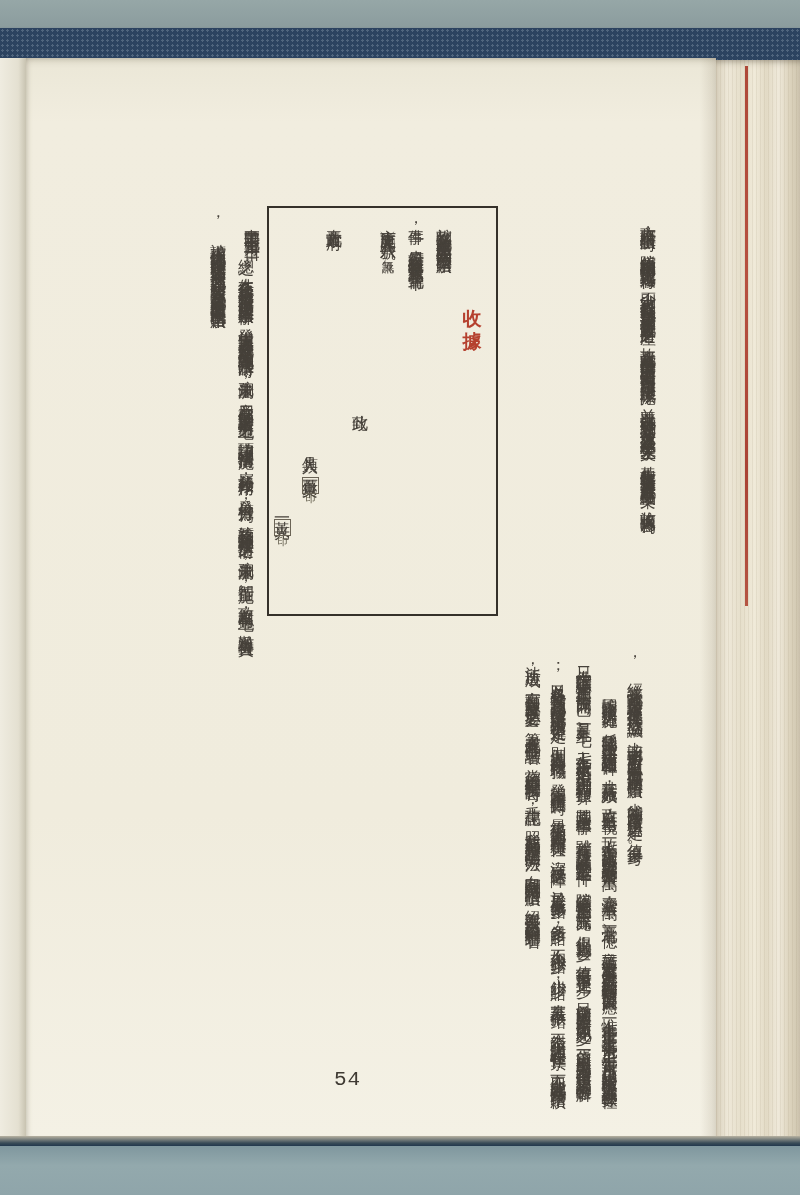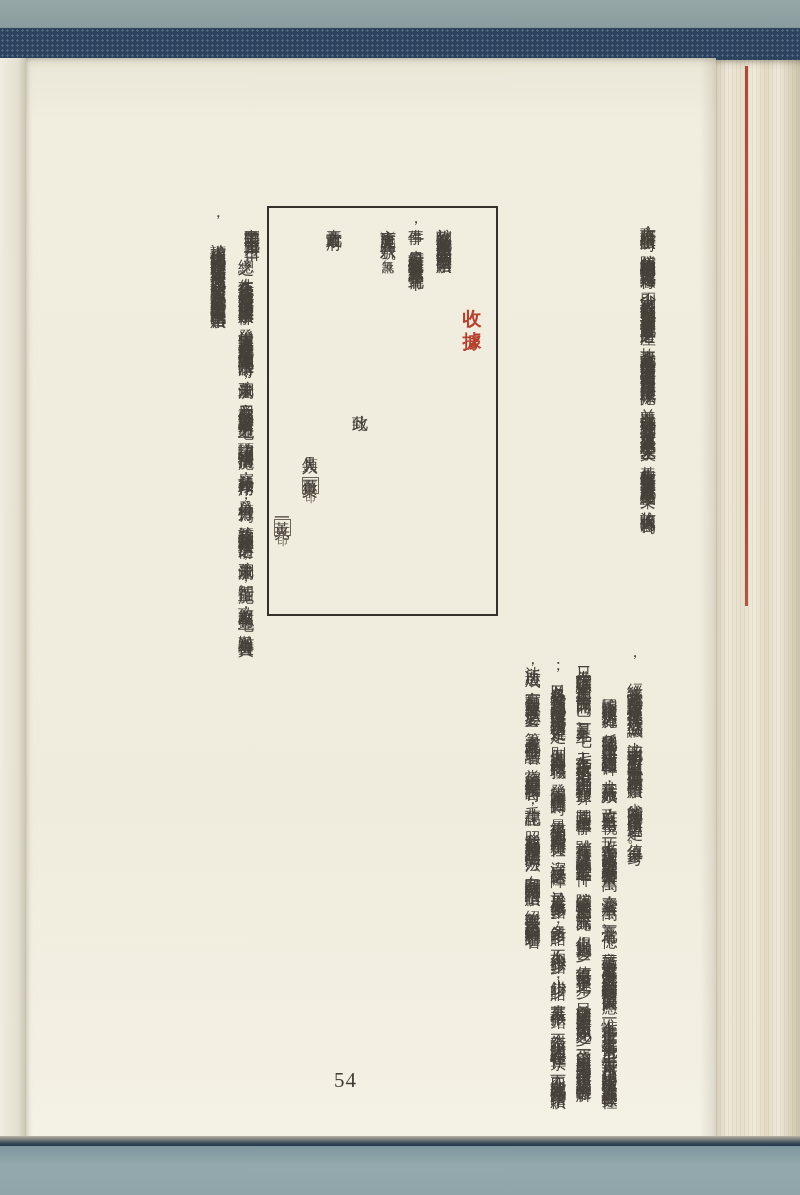--- a/index.html
+++ b/index.html
@@ -97,21 +97,21 @@
     width:15px;height:15px;
     font-size:10px;line-height:15px;text-align:center;
     letter-spacing:0;
     margin-top:7px;
     color:#55503f;
   }
   
   .page-number{
     position:absolute;left:334px;top:1068px;
     font-size:21px;color:#3f3a33;letter-spacing:1px;
-    font-family:Liberation Serif, serif;
+    font-family:Liberation Mono, monospace;
   }
 </style>
 </head>
 <body>
 
 <div class="backdrop-top"></div>
 <div class="cover-navy"></div>
 <div class="left-sliver"></div>
 
 <div class="page">

